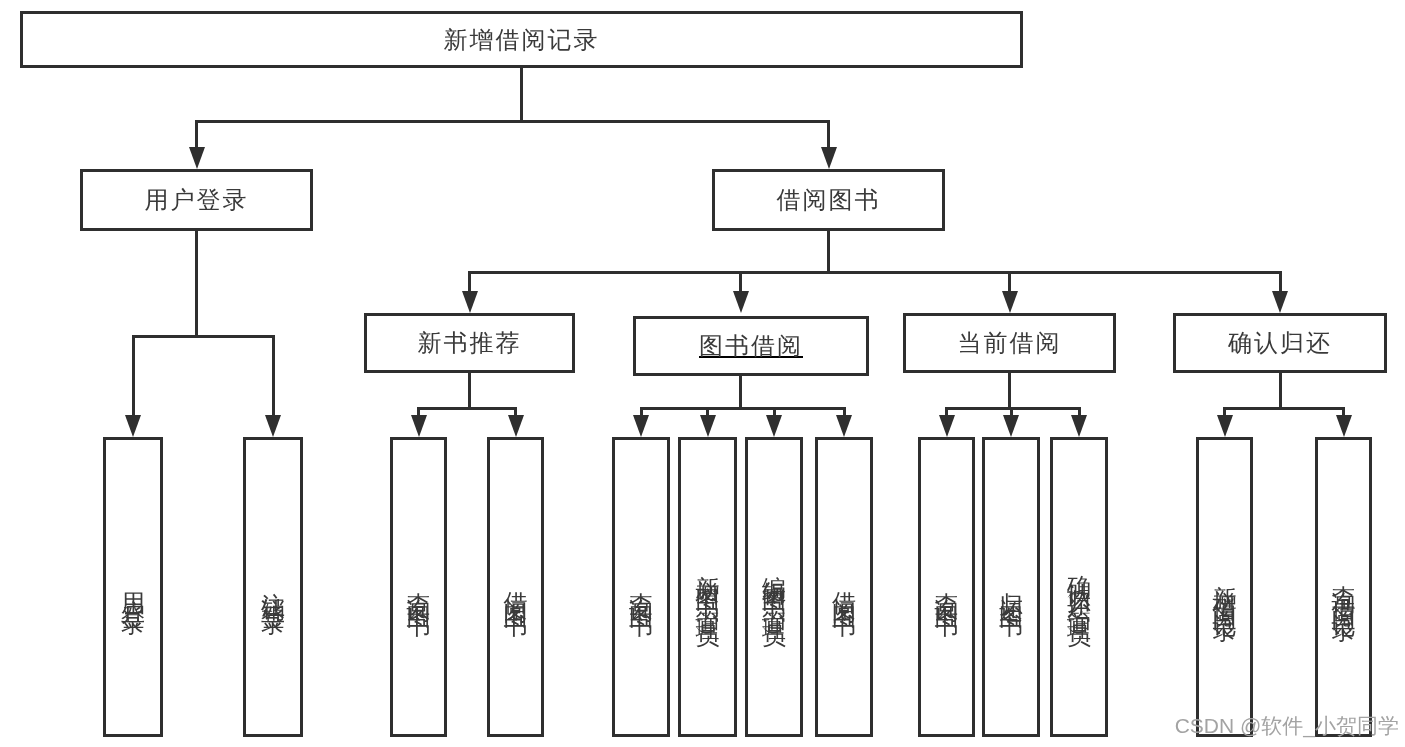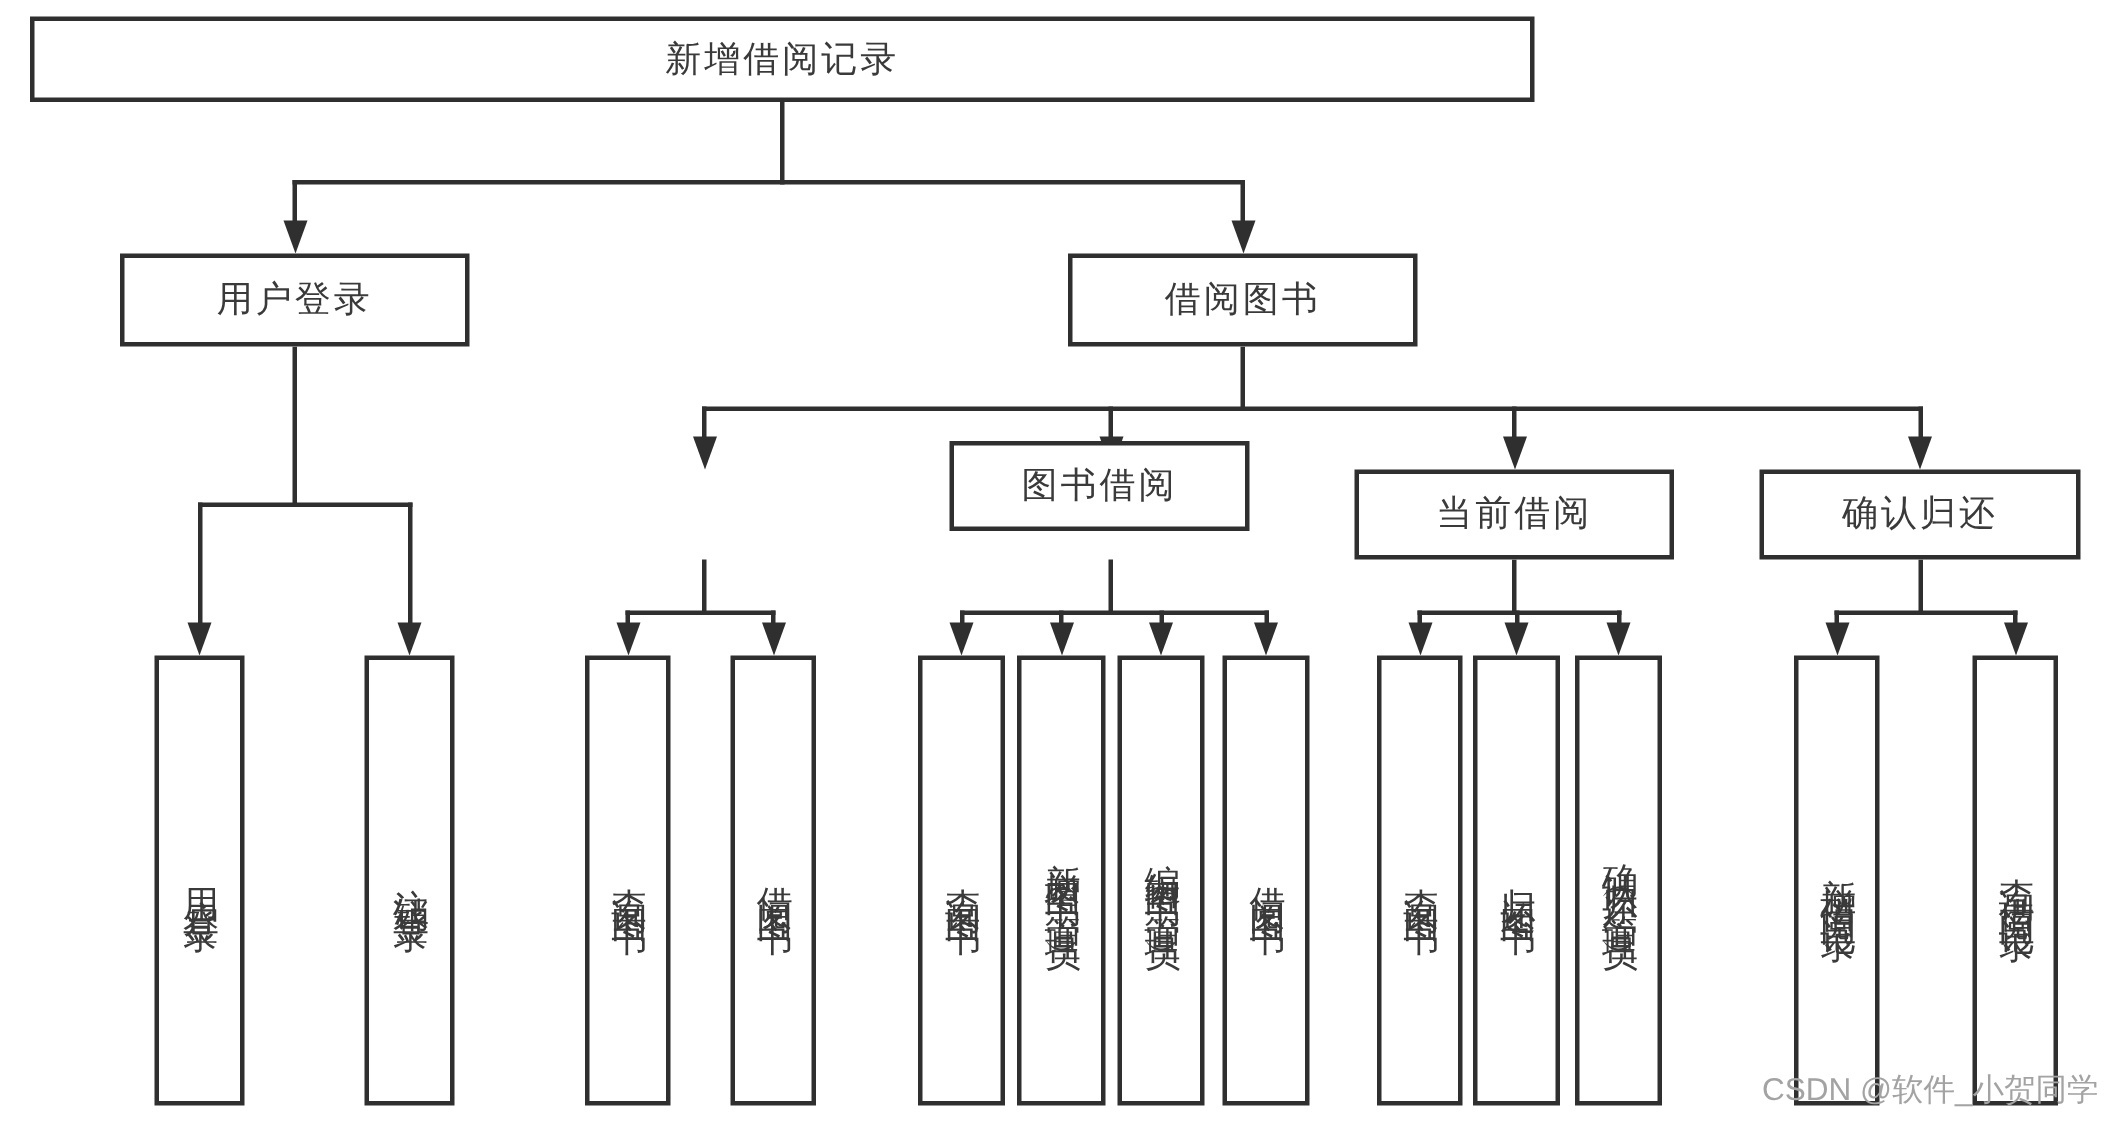--- a/index.html
+++ b/index.html
@@ -121,21 +121,24 @@
     <div class="arrowhead" style="left: 1335.5px; top: 415px;"></div>
     <div class="node" style="left: 20px; top: 11px; width: 1003px; height: 57px;">
       <span class="label">新增借阅记录</span>
     </div>
     <div class="node" style="left: 80px; top: 169px; width: 233px; height: 62px;">
       <span class="label">用户登录</span>
     </div>
     <div class="node" style="left: 712px; top: 169px; width: 233px; height: 62px;">
       <span class="label">借阅图书</span>
     </div>
-    <div class="node" style="left: 633px; top: 294px; width: 200px; height: 60px;">
+    <div class="node" style="left: 364px; top: 313px; width: 211px; height: 60px;">
+      <span class="label">新书推荐</span>
+    </div>
+    <div class="node" style="left: 633px; top: 316px; width: 236px; height: 60px; text-decoration: underline;">
       <span class="label">图书借阅</span>
     </div>
     <div class="node" style="left: 903px; top: 313px; width: 213px; height: 60px; align-items: center;">
       <span class="label">当前借阅</span>
     </div>
     <div class="node" style="left: 1173px; top: 313px; width: 214px; height: 60px;">
       <span class="label">确认归还</span>
     </div>
     <div class="node vert" style="left: 103px; top: 437px; width: 60px; height: 300px;">
       <span class="label">用户登录</span>

